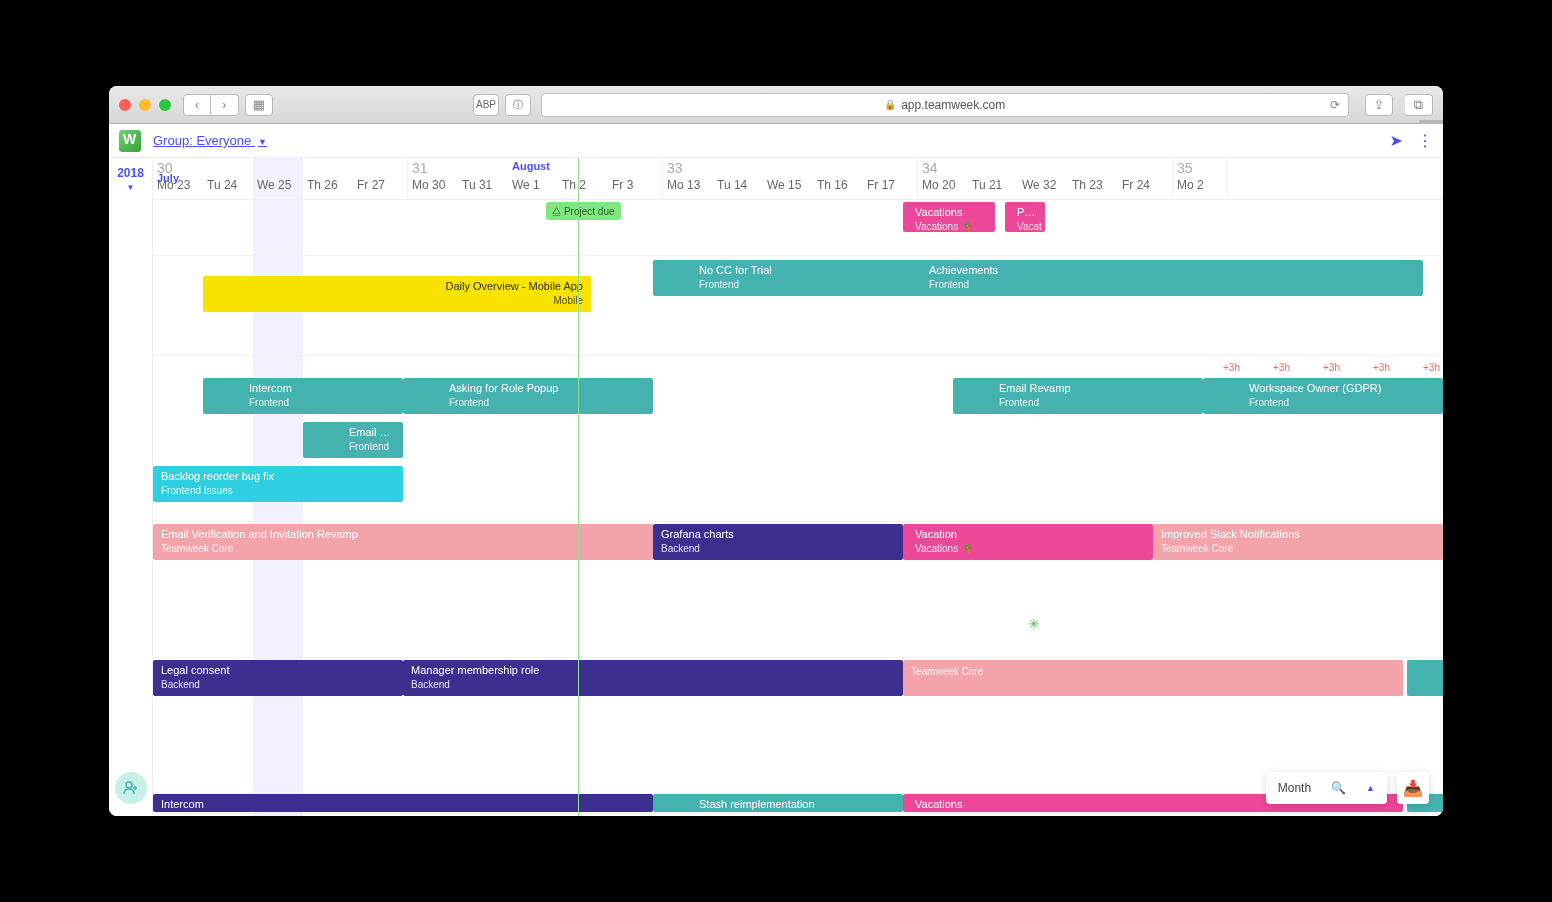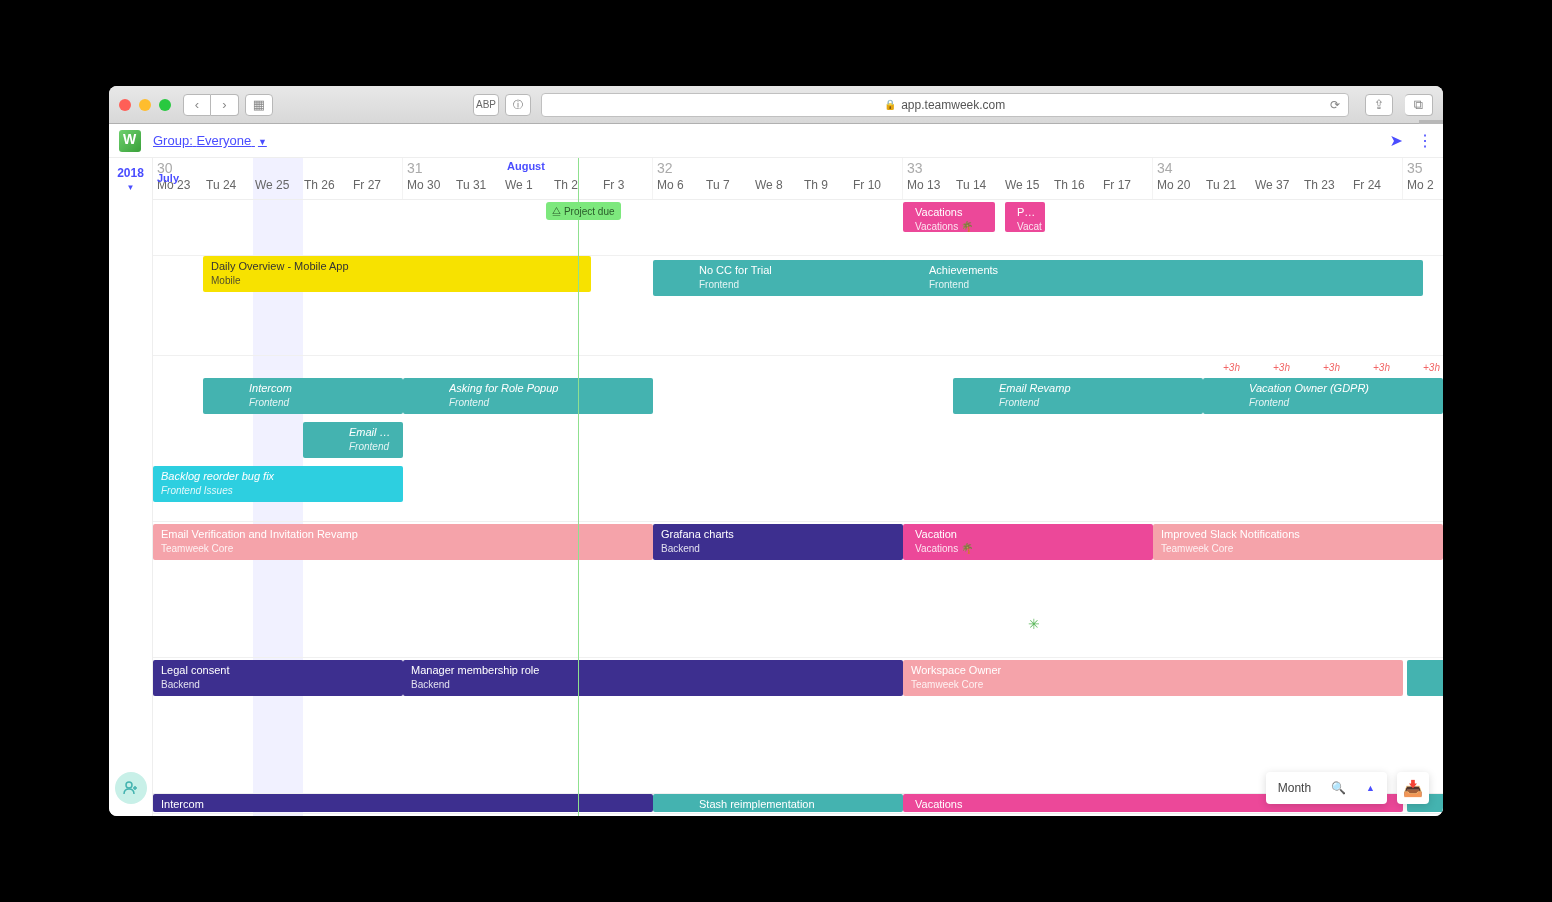--- a/index.html
+++ b/index.html
@@ -148,45 +148,35 @@
             <span class="month-label" style="left:104px;">August</span>
             <div class="days-row">
               <div class="day-cell">Mo 30</div>
               <div class="day-cell">Tu 31</div>
               <div class="day-cell">We 1</div>
               <div class="day-cell">Th 2</div>
               <div class="day-cell">Fr 3</div>
             </div>
           </div>
           <div class="week-col" style="min-width:250px;">
-            <span class="week-num">32</span>
-            <div class="days-row">
-              <div class="day-cell">Mo 6</div>
-              <div class="day-cell">Tu 7</div>
-              <div class="day-cell">We 8</div>
-              <div class="day-cell">Th 9</div>
-              <div class="day-cell">Fr 10</div>
-            </div>
-          </div>
-          <div class="week-col" style="min-width:250px;">
             <span class="week-num">33</span>
             <div class="days-row">
               <div class="day-cell">Mo 13</div>
               <div class="day-cell">Tu 14</div>
               <div class="day-cell">We 15</div>
               <div class="day-cell">Th 16</div>
               <div class="day-cell">Fr 17</div>
             </div>
           </div>
           <div class="week-col" style="min-width:250px;">
             <span class="week-num">34</span>
             <div class="days-row">
               <div class="day-cell">Mo 20</div>
               <div class="day-cell">Tu 21</div>
-              <div class="day-cell">We 37</div>
+              <div class="day-cell">We 32</div>
               <div class="day-cell">Th 23</div>
               <div class="day-cell">Fr 24</div>
             </div>
           </div>
           <div class="week-col" style="min-width:50px;">
             <span class="week-num">35</span>
             <div class="days-row">
               <div class="day-cell">Mo 2</div>
             </div>
           </div>
@@ -201,56 +191,56 @@
               <div class="s">Vacations 🌴</div>
             </div>
             <div class="task c-pink" style="left:852px; width:40px; top:2px; height:30px;">
               <div class="t">Public</div>
               <div class="s">Vacat</div>
             </div>
           </div>
 
           <div class="person-row" style="height:100px;">
 
-            <div class="task c-yellow" style="left:50px; width:388px; top:0;">
+            <div class="task c-yellow" style="left:50px; width:388px; top:20px;text-align:right;">
               <div class="t">Daily Overview - Mobile App</div>
               <div class="s">Mobile</div>
             </div>
             <div class="task c-teal" style="left:500px; width:250px; top:4px;">
               <div class="t">No CC for Trial</div>
               <div class="s">Frontend</div>
             </div>
             <div class="task c-teal" style="left:730px; width:540px; top:4px;">
               <div class="t">Achievements</div>
               <div class="s">Frontend</div>
             </div>
           </div>
 
-          <div class="person-row" style="height:166px;font-style:italic;">
+          <div class="person-row" style="height:166px;">
 
             <span class="overtime" style="top:6px; left:1070px;">+3h</span>
             <span class="overtime" style="top:6px; left:1120px;">+3h</span>
             <span class="overtime" style="top:6px; left:1170px;">+3h</span>
             <span class="overtime" style="top:6px; left:1220px;">+3h</span>
             <span class="overtime" style="top:6px; left:1270px;">+3h</span>
 
             <div class="task c-teal" style="left:50px; width:200px; top:22px;">
               <div class="t">Intercom</div>
               <div class="s">Frontend</div>
             </div>
             <div class="task c-teal" style="left:250px; width:250px; top:22px;">
               <div class="t">Asking for Role Popup</div>
               <div class="s">Frontend</div>
             </div>
             <div class="task c-teal" style="left:800px; width:250px; top:22px;">
               <div class="t">Email Revamp</div>
               <div class="s">Frontend</div>
             </div>
             <div class="task c-teal" style="left:1050px; width:240px; top:22px;">
-              <div class="t">Vacation Owner (GDPR)</div>
+              <div class="t">Workspace Owner (GDPR)</div>
               <div class="s">Frontend</div>
             </div>
             <div class="task c-teal" style="left:150px; width:100px; top:66px;">
               <div class="t">Email verificatio</div>
               <div class="s">Frontend</div>
             </div>
             <div class="task c-cyan" style="left:0px; width:250px; top:110px;">
               <div class="t">Backlog reorder bug fix</div>
               <div class="s">Frontend Issues</div>
             </div>
@@ -281,21 +271,20 @@
 
             <div class="task c-purple" style="left:0px; width:250px; top:2px;">
               <div class="t">Legal consent</div>
               <div class="s">Backend</div>
             </div>
             <div class="task c-purple" style="left:250px; width:500px; top:2px;">
               <div class="t">Manager membership role</div>
               <div class="s">Backend</div>
             </div>
             <div class="task c-salmon" style="left:750px; width:500px; top:2px;">
-              <div class="t">Workspace Owner</div>
               <div class="s">Teamweek Core</div>
             </div>
             <div class="task c-teal" style="left:1254px; width:36px; top:2px;">
               <div class="t">Achi</div>
               <div class="s">Back</div>
             </div>
           </div>
 
           <div class="person-row" style="height:20px;">
             <div class="task c-purple" style="left:0px; width:500px; top:0px; height:18px;">

